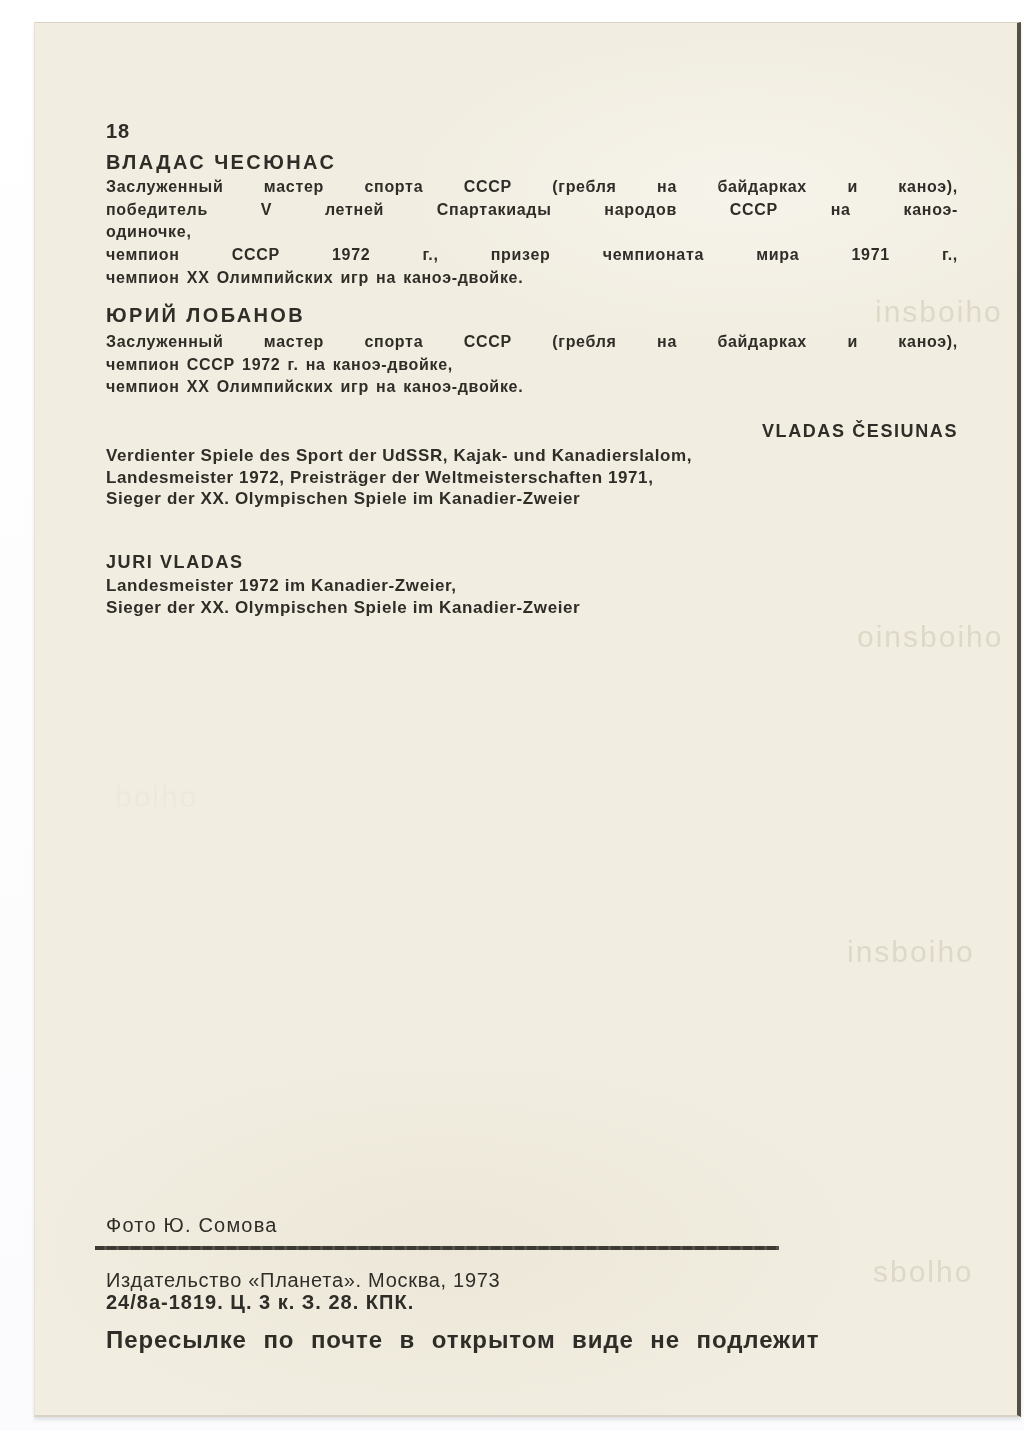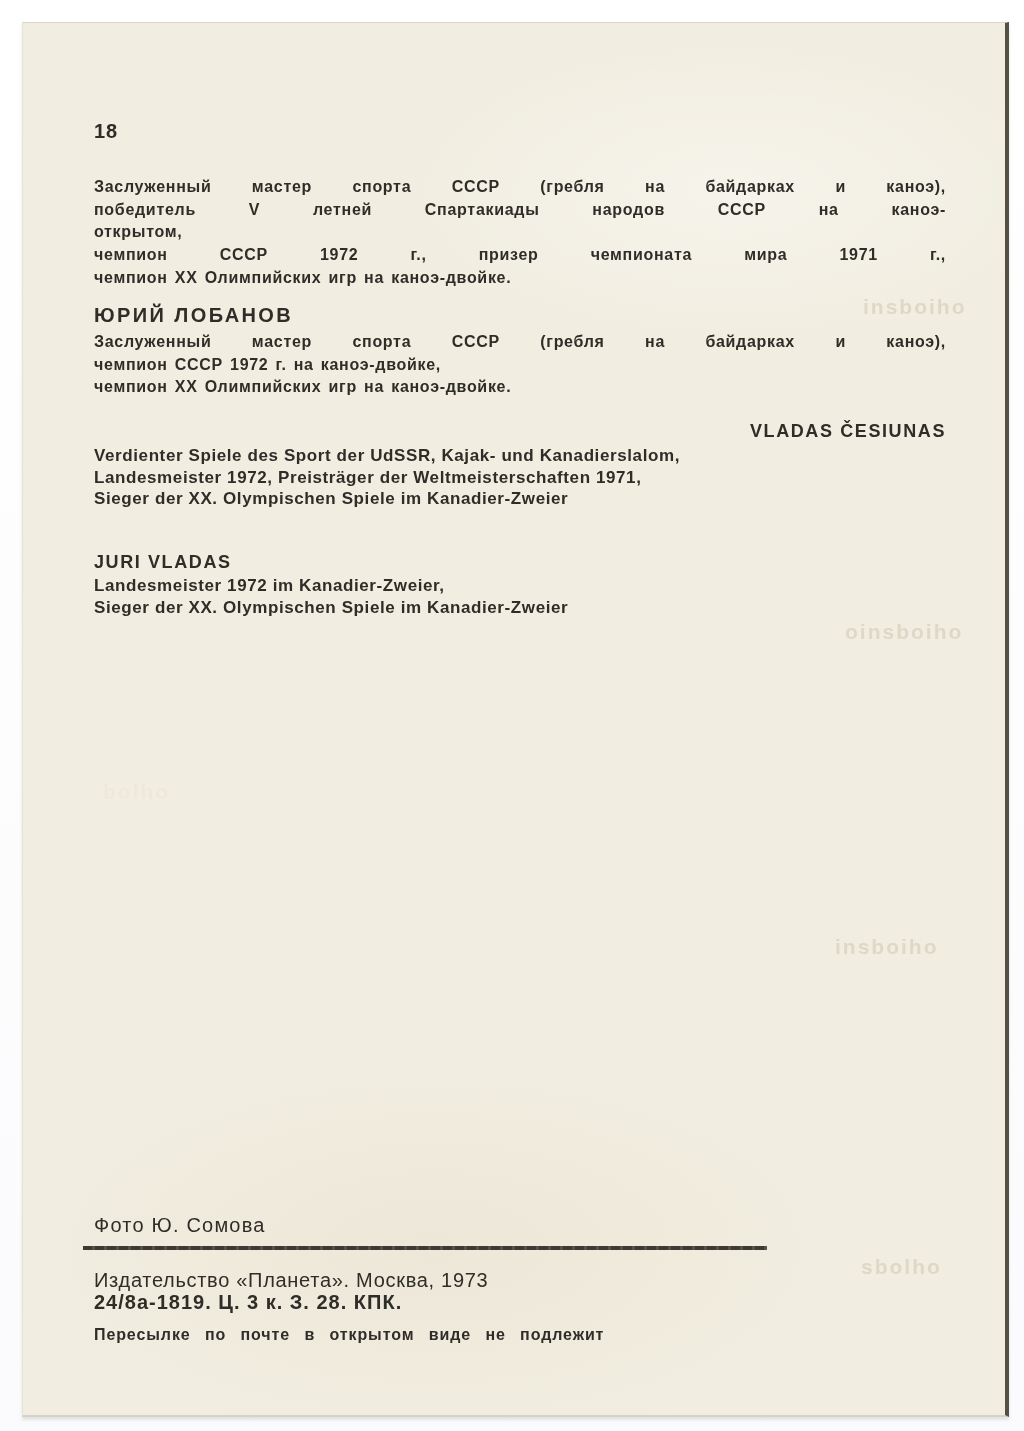--- a/index.html
+++ b/index.html
@@ -12,21 +12,21 @@
   }
   .scan {
     position: relative;
     width: 1024px;
     height: 1431px;
     background: linear-gradient(180deg, #ffffff 0%, #fbfbfd 100%);
     overflow: hidden;
   }
   .card {
     position: absolute;
-    left: 22px;
+    left: 34px;
     top: 22px;
     width: 982px;
     height: 1392px;
     background:
       radial-gradient(ellipse 620px 280px at 42% 88%, rgba(220,211,190,0.22), transparent 70%),
       radial-gradient(ellipse 520px 240px at 72% 12%, rgba(255,255,255,0.35), transparent 70%),
       #f1ede0;
     border-top: 1px solid #dcd5c6;
     border-left: 1px solid #e8e2d3;
     border-bottom: 2px solid #d9d2c2;
@@ -93,54 +93,55 @@
     left: 60px;
     top: 1223px;
     width: 684px;
     height: 4px;
     background: repeating-linear-gradient(90deg, #3c3a33 0px, #3c3a33 9px, #55524a 9px, #55524a 12px);
   }
   .publisher  { top: 1246px; font-size: 20px; font-weight: 400; letter-spacing: 0.7px; }
   .print-code { top: 1268px; font-size: 20px; font-weight: 700; letter-spacing: 1px; }
   .postal-note {
     top: 1303px;
-    font-size: 16px;
+    font-size: 24px;
     font-weight: 700;
     letter-spacing: 0.9px;
     word-spacing: 9px;
   }
 
   .wm {
     position: absolute;
-    font-size: 21px;
-    font-weight: 700;
+    font-size: 30px;
+    font-weight: 400;
     letter-spacing: 2px;
     color: #cfc7b2;
     opacity: 0.55;
     white-space: nowrap;
     pointer-events: none;
   }
   .wm-1 { left: 840px; top: 272px; }
   .wm-2 { left: 822px; top: 597px; }
   .wm-3 { left: 812px; top: 912px; }
   .wm-4 { left: 838px; top: 1232px; }
   .wm-5 { left: 80px;  top: 757px; opacity: 0.10; }
 </style>
 </head>
 <body>
 
 <div class="scan">
   <div class="card">
 
     <div class="abs pagenum">18</div>
 
+    <div class="abs h-ru sec-h1">ВЛАДАС ЧЕСЮНАС</div>
     <div class="abs p-ru sec-p1">
       <div class="line just">Заслуженный мастер спорта СССР (гребля на байдарках и каноэ),</div>
       <div class="line just">победитель V летней Спартакиады народов СССР на каноэ-</div>
-      <div class="line">открытом,</div>
+      <div class="line">одиночке,</div>
       <div class="line just">чемпион СССР 1972 г., призер чемпионата мира 1971 г.,</div>
       <div class="line">чемпион XX Олимпийских игр на каноэ-двойке.</div>
     </div>
 
     <div class="abs h-ru sec-h2">ЮРИЙ ЛОБАНОВ</div>
     <div class="abs p-ru sec-p2">
       <div class="line just">Заслуженный мастер спорта СССР (гребля на байдарках и каноэ),</div>
       <div class="line">чемпион СССР 1972 г. на каноэ-двойке,</div>
       <div class="line">чемпион XX Олимпийских игр на каноэ-двойке.</div>
     </div>

